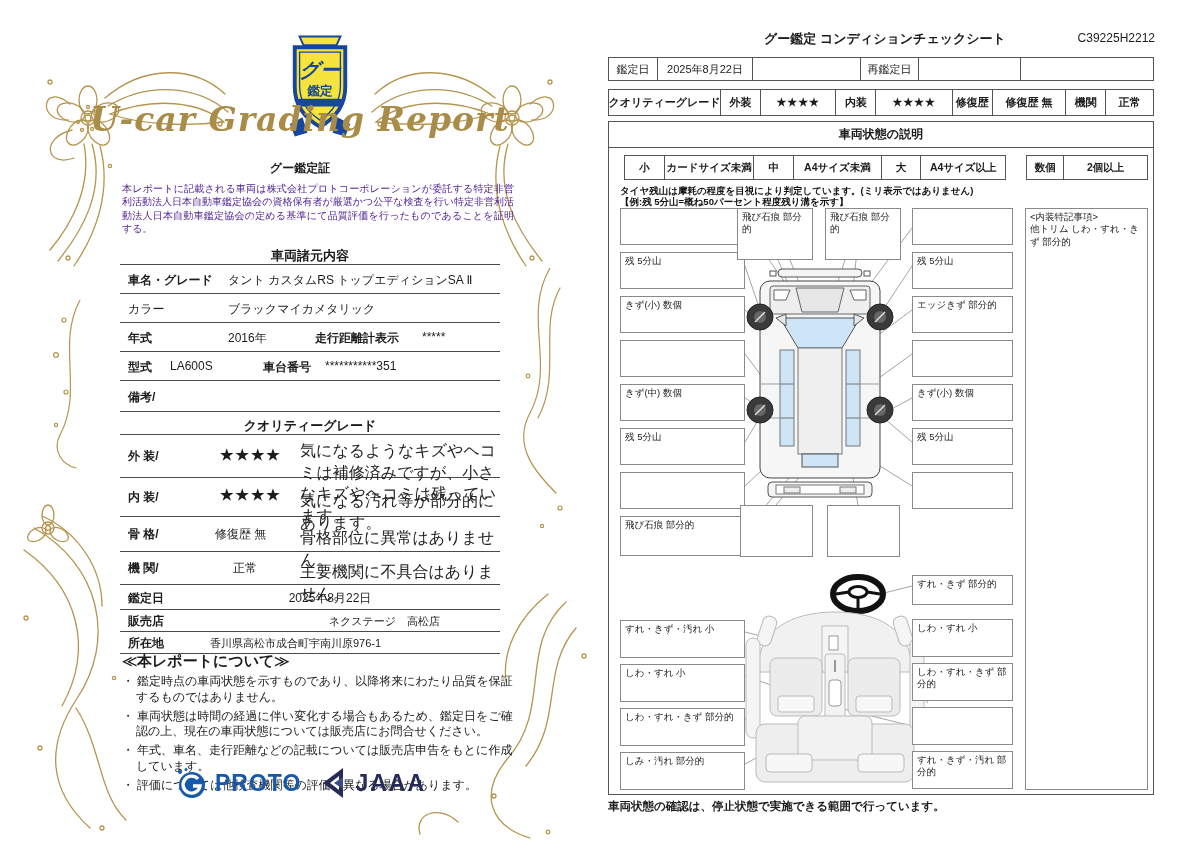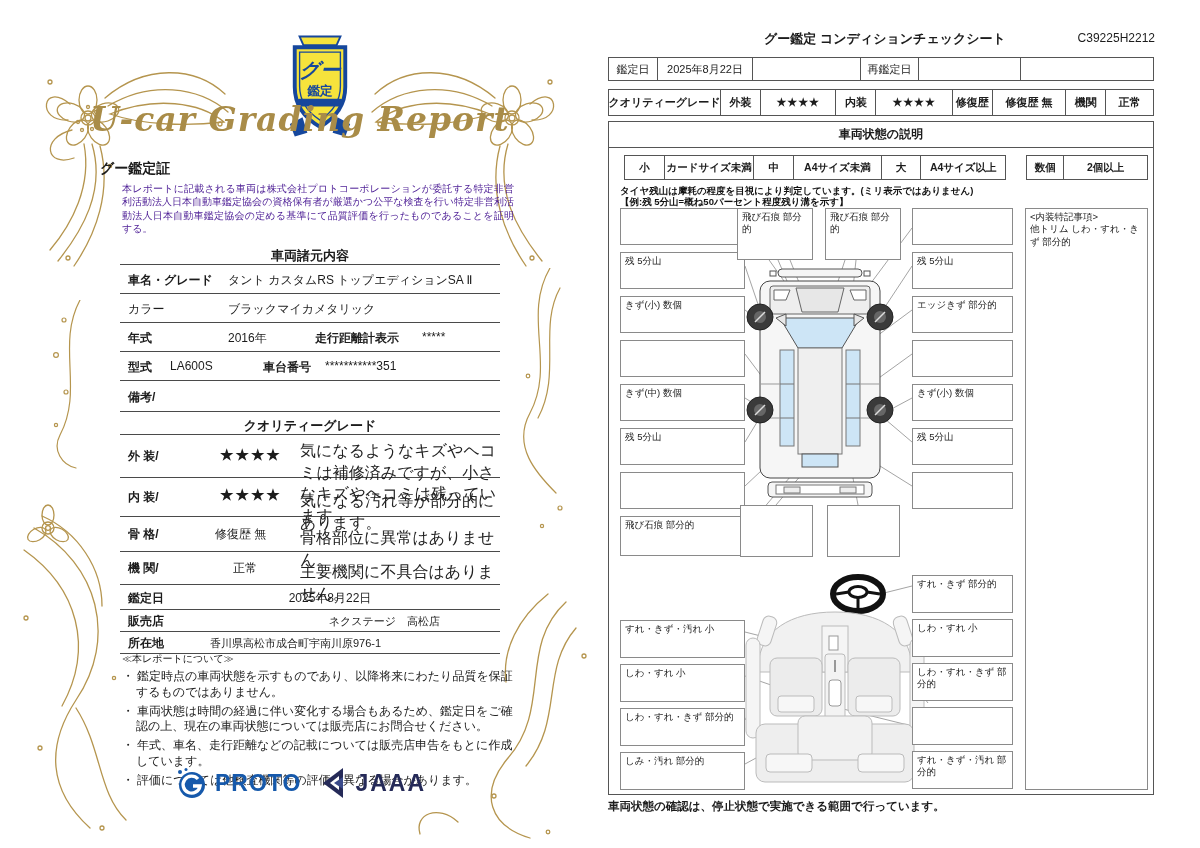--- a/index.html
+++ b/index.html
@@ -7,31 +7,31 @@
   #canvas { position:relative; width:1200px; height:848px; background:#fff; overflow:hidden;
             font-family:"Liberation Sans", sans-serif; color:#1c1c1c; }
   .page { position:absolute; top:0; height:848px; background:#fff; }
   .lp { left:0; width:600px; }
   .rp { left:600px; width:600px; }
   .a { position:absolute; }
 
   
   .lp-title { font-family:"DejaVu Serif", serif; font-style:italic; font-weight:bold;
               color:#a98c48; font-size:33px; text-align:center; letter-spacing:1px; }
-  .lp-cert-title { font-size:14px; font-weight:bold; }
+  .lp-cert-title { font-size:12px; font-weight:bold; text-align:center; }
   .lp-cert-body { font-family:Liberation Sans, sans-serif; font-size:10px; line-height:1.34;
                   text-align:justify; color:#4c1d95; }
   .sec-title { font-size:13px; font-weight:bold; text-align:center; }
   .ltable { border-top:1px solid #4a4a4a; }
   .lrow { position:relative; border-bottom:1px solid #4a4a4a; }
   .lbl { font-size:12px; font-weight:bold; white-space:nowrap; }
   .lval { font-size:12px; white-space:nowrap; }
   .ldesc { font-size:16px; line-height:1.35; color:#222; }
   .stars16 { font-size:15px; letter-spacing:2px; font-weight:bold; }
-  .about-title { font-family:"Liberation Serif", serif; font-size:10px; font-weight:normal; }
+  .about-title { font-family:"Liberation Serif", serif; font-size:15px; font-weight:bold; }
   .about-item { font-family:"Liberation Serif", serif; font-size:12px; line-height:1.32;
                 padding-left:14px; text-indent:-14px; margin-top:3px; color:#222; }
   .logos { display:flex; align-items:center; justify-content:center; gap:20px; }
   .logo-proto-text { font-size:23px; font-weight:800; color:#1659ab; letter-spacing:1px; }
   .logo-jaaa-text { font-size:23px; font-weight:800; color:#252a58; letter-spacing:2px; }
 
   
   .rp-title { font-size:13px; font-weight:bold; text-align:center; }
   .rp-docnum { font-size:12px; text-align:right; }
   .tbl { position:absolute; display:flex; border:1px solid #555; background:#fff; box-sizing:border-box; }
@@ -437,21 +437,21 @@
     <div class="lbox" style="left:425px;top:208px;width:123px;height:582px">
       <div>&lt;内装特記事項&gt;</div>
       <div>他トリム しわ・すれ・きず 部分的</div>
     </div>
 
     <div class="lbox" style="left:20px;top:620px;width:125px;height:38px"><span>すれ・きず・汚れ 小</span></div>
     <div class="lbox" style="left:20px;top:664px;width:125px;height:38px"><span>しわ・すれ 小</span></div>
     <div class="lbox" style="left:20px;top:708px;width:125px;height:38px"><span>しわ・すれ・きず 部分的</span></div>
     <div class="lbox" style="left:20px;top:752px;width:125px;height:38px"><span>しみ・汚れ 部分的</span></div>
 
-    <div class="lbox" style="left:312px;top:575px;width:101px;height:38px"><span>すれ・きず 部分的</span></div>
+    <div class="lbox" style="left:312px;top:575px;width:101px;height:30px"><span>すれ・きず 部分的</span></div>
     <div class="lbox" style="left:312px;top:619px;width:101px;height:38px"><span>しわ・すれ 小</span></div>
     <div class="lbox" style="left:312px;top:663px;width:101px;height:38px"><span>しわ・すれ・きず 部分的</span></div>
     <div class="lbox" style="left:312px;top:707px;width:101px;height:38px"><span></span></div>
     <div class="lbox" style="left:312px;top:751px;width:101px;height:38px"><span>すれ・きず・汚れ 部分的</span></div>
 
     <div class="a rp-footer" style="left:8px;top:799px;width:546px">車両状態の確認は、停止状態で実施できる範囲で行っています。</div>
   </div>
 </div>
 
 </body></html>

